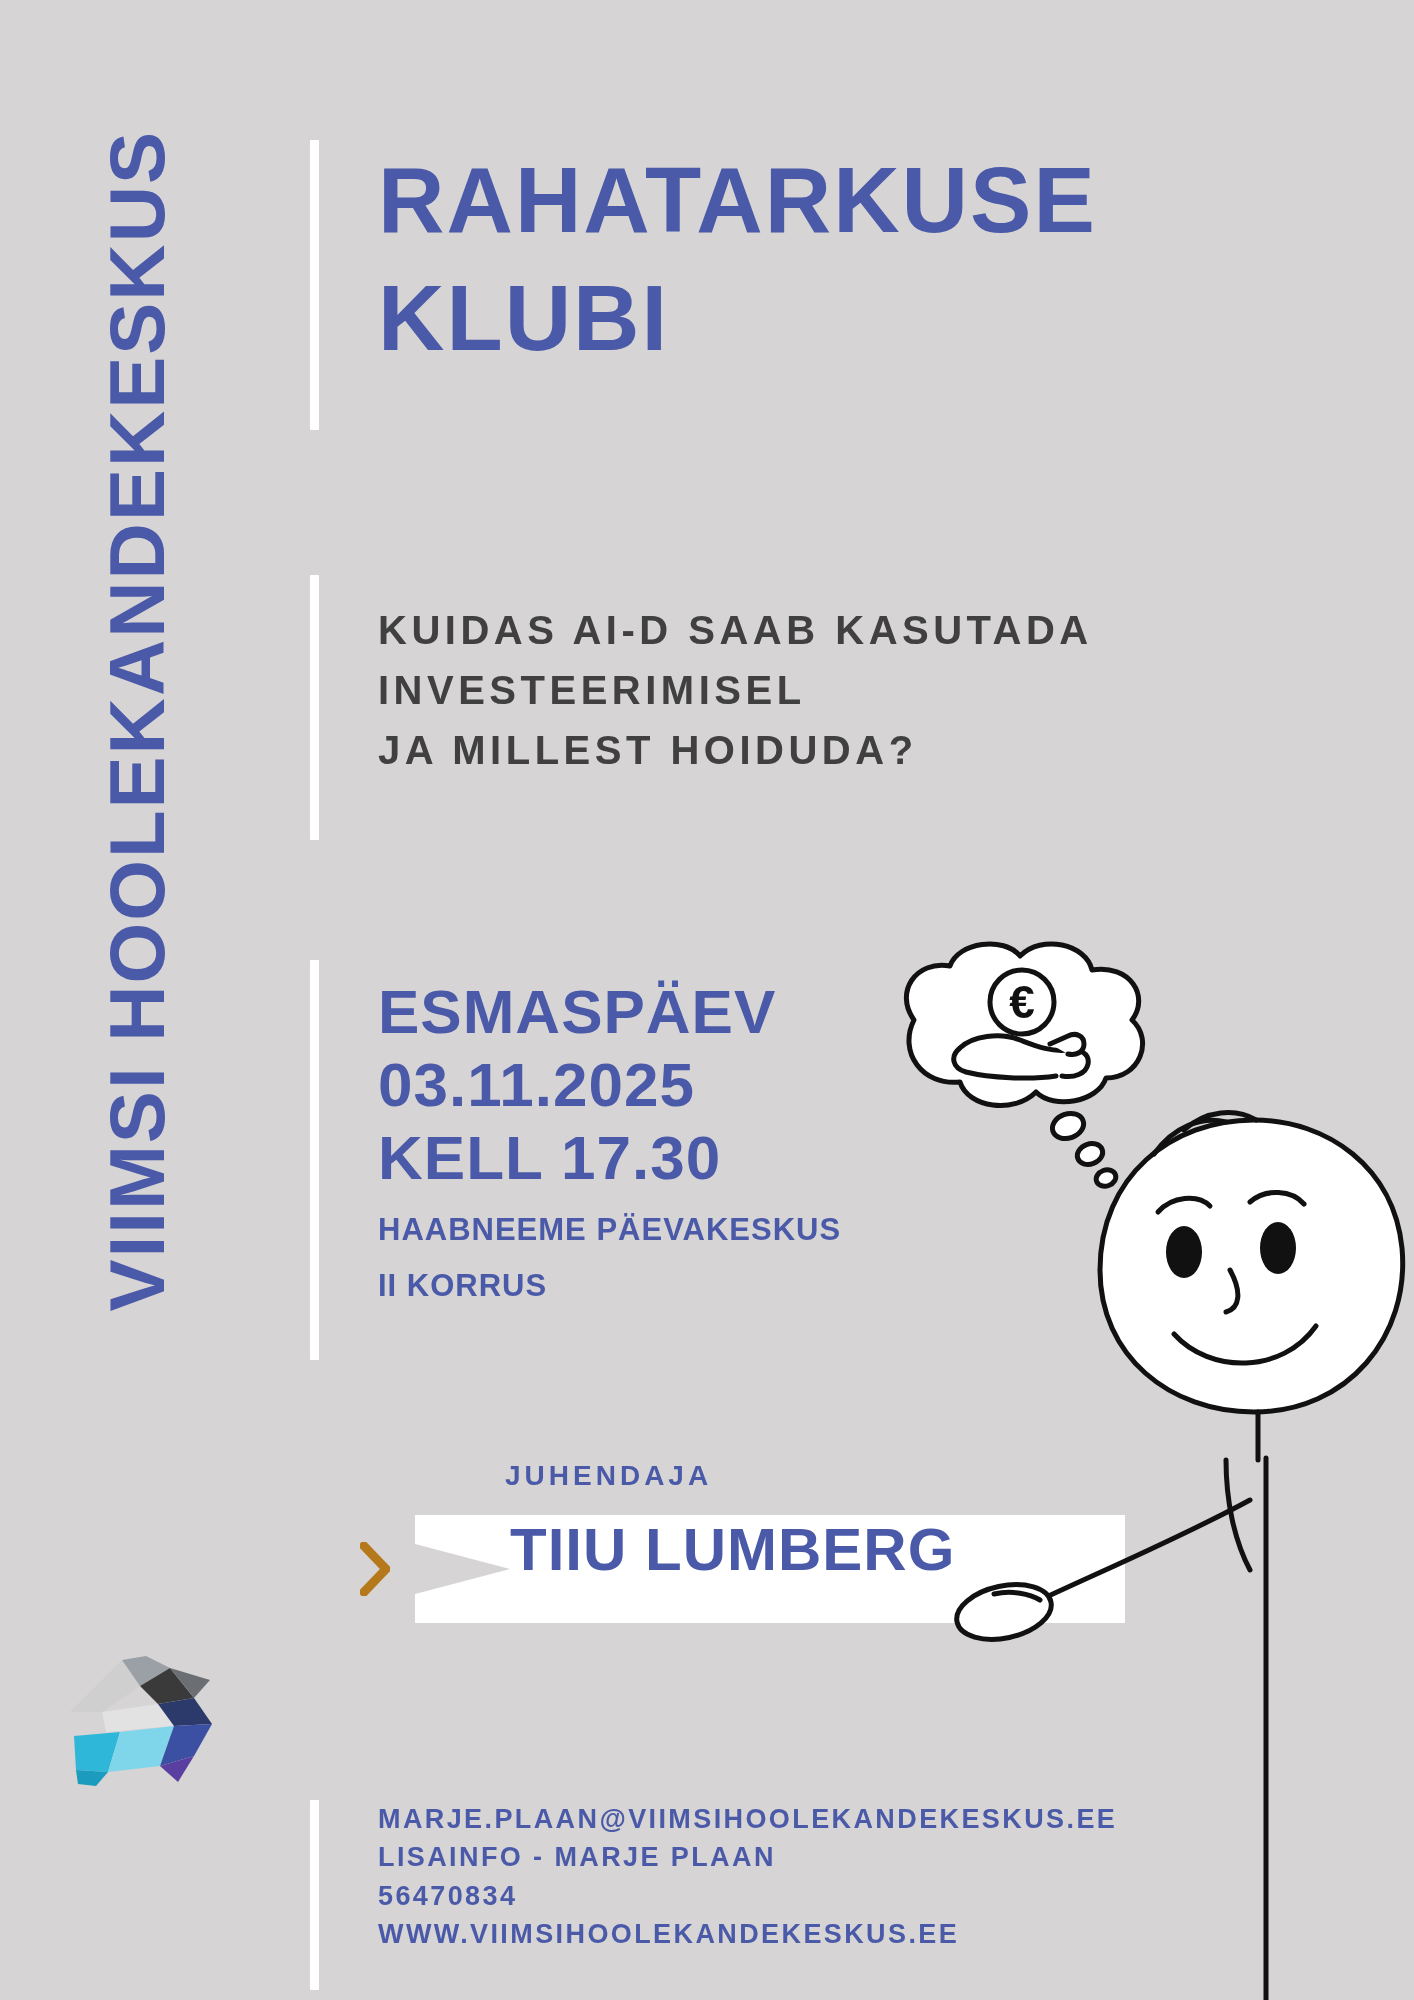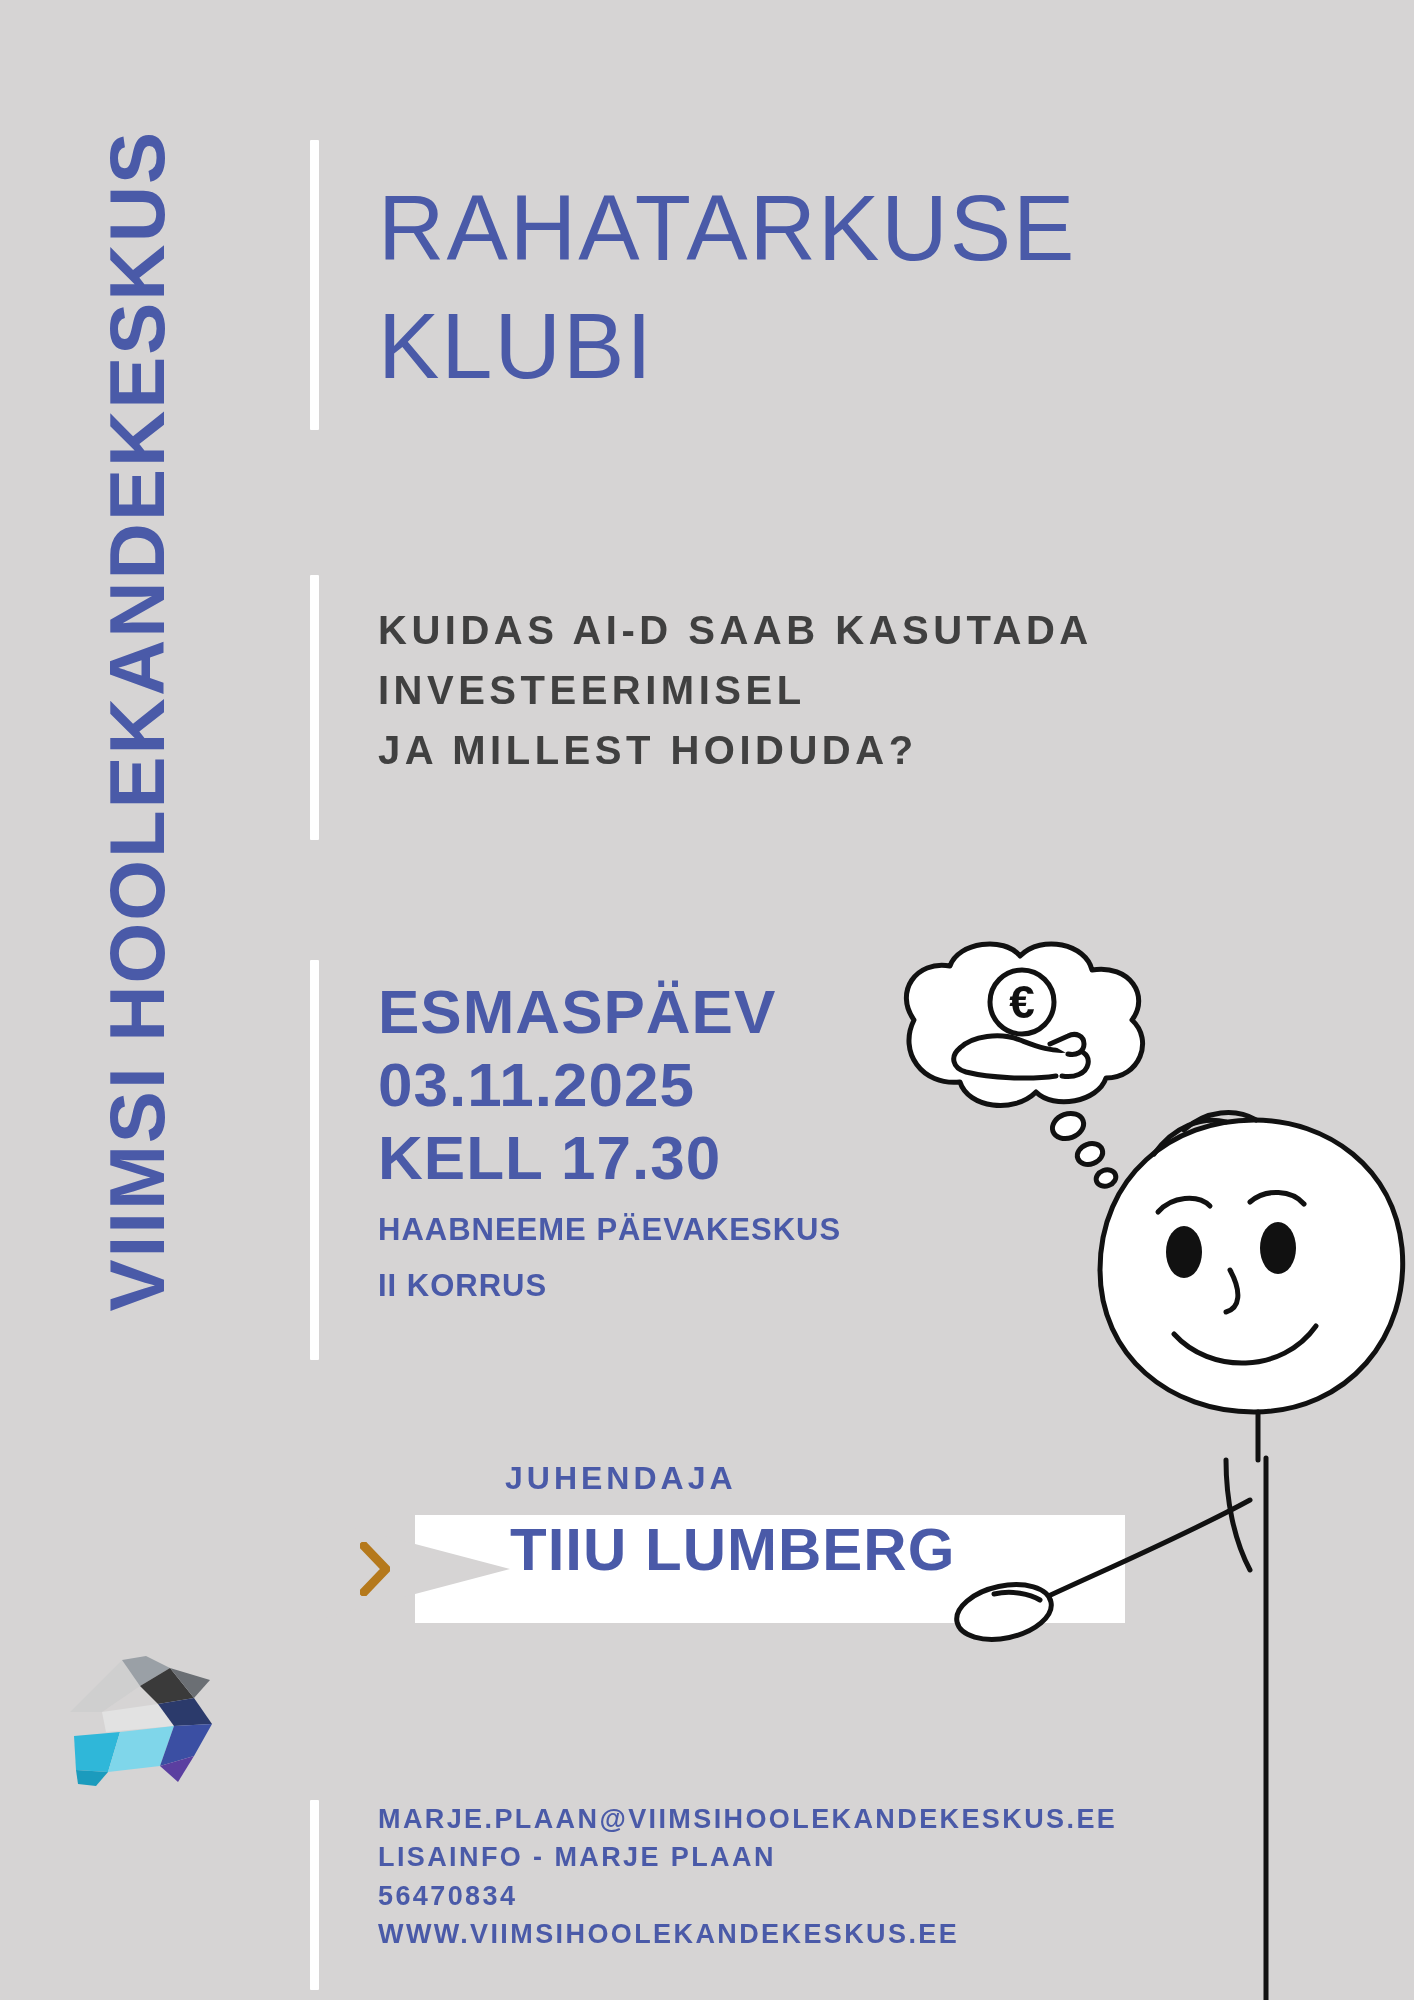--- a/index.html
+++ b/index.html
@@ -57,24 +57,23 @@
   .rule-4 { left: 310px; top: 1800px; height: 190px; }
 
   
   .headline {
     position: absolute;
     left: 378px;
     top: 142px;
     width: 900px;
     color: #4a5aa8;
     font-size: 92px;
-    font-weight: normal;
+    font-weight: bold;
     line-height: 1.28;
     letter-spacing: 2px;
-    margin-top: 28px;
   }
 
   
   .subtitle {
     position: absolute;
     left: 378px;
     top: 600px;
     width: 1000px;
     color: #404040;
     font-size: 40px;
@@ -103,21 +102,21 @@
     font-weight: bold;
     line-height: 1.28;
     letter-spacing: 1px;
   }
 
   
   .juhendaja {
     position: absolute;
     left: 505px;
     top: 1460px;
-    font-size: 32px;
+    font-size: 28px;
     font-weight: bold;
     letter-spacing: 4px;
     color: #4a5aa8;
   }
   .name-bar {
     position: absolute;
     left: 305px;
     top: 1515px;
     width: 820px;
     height: 108px;

